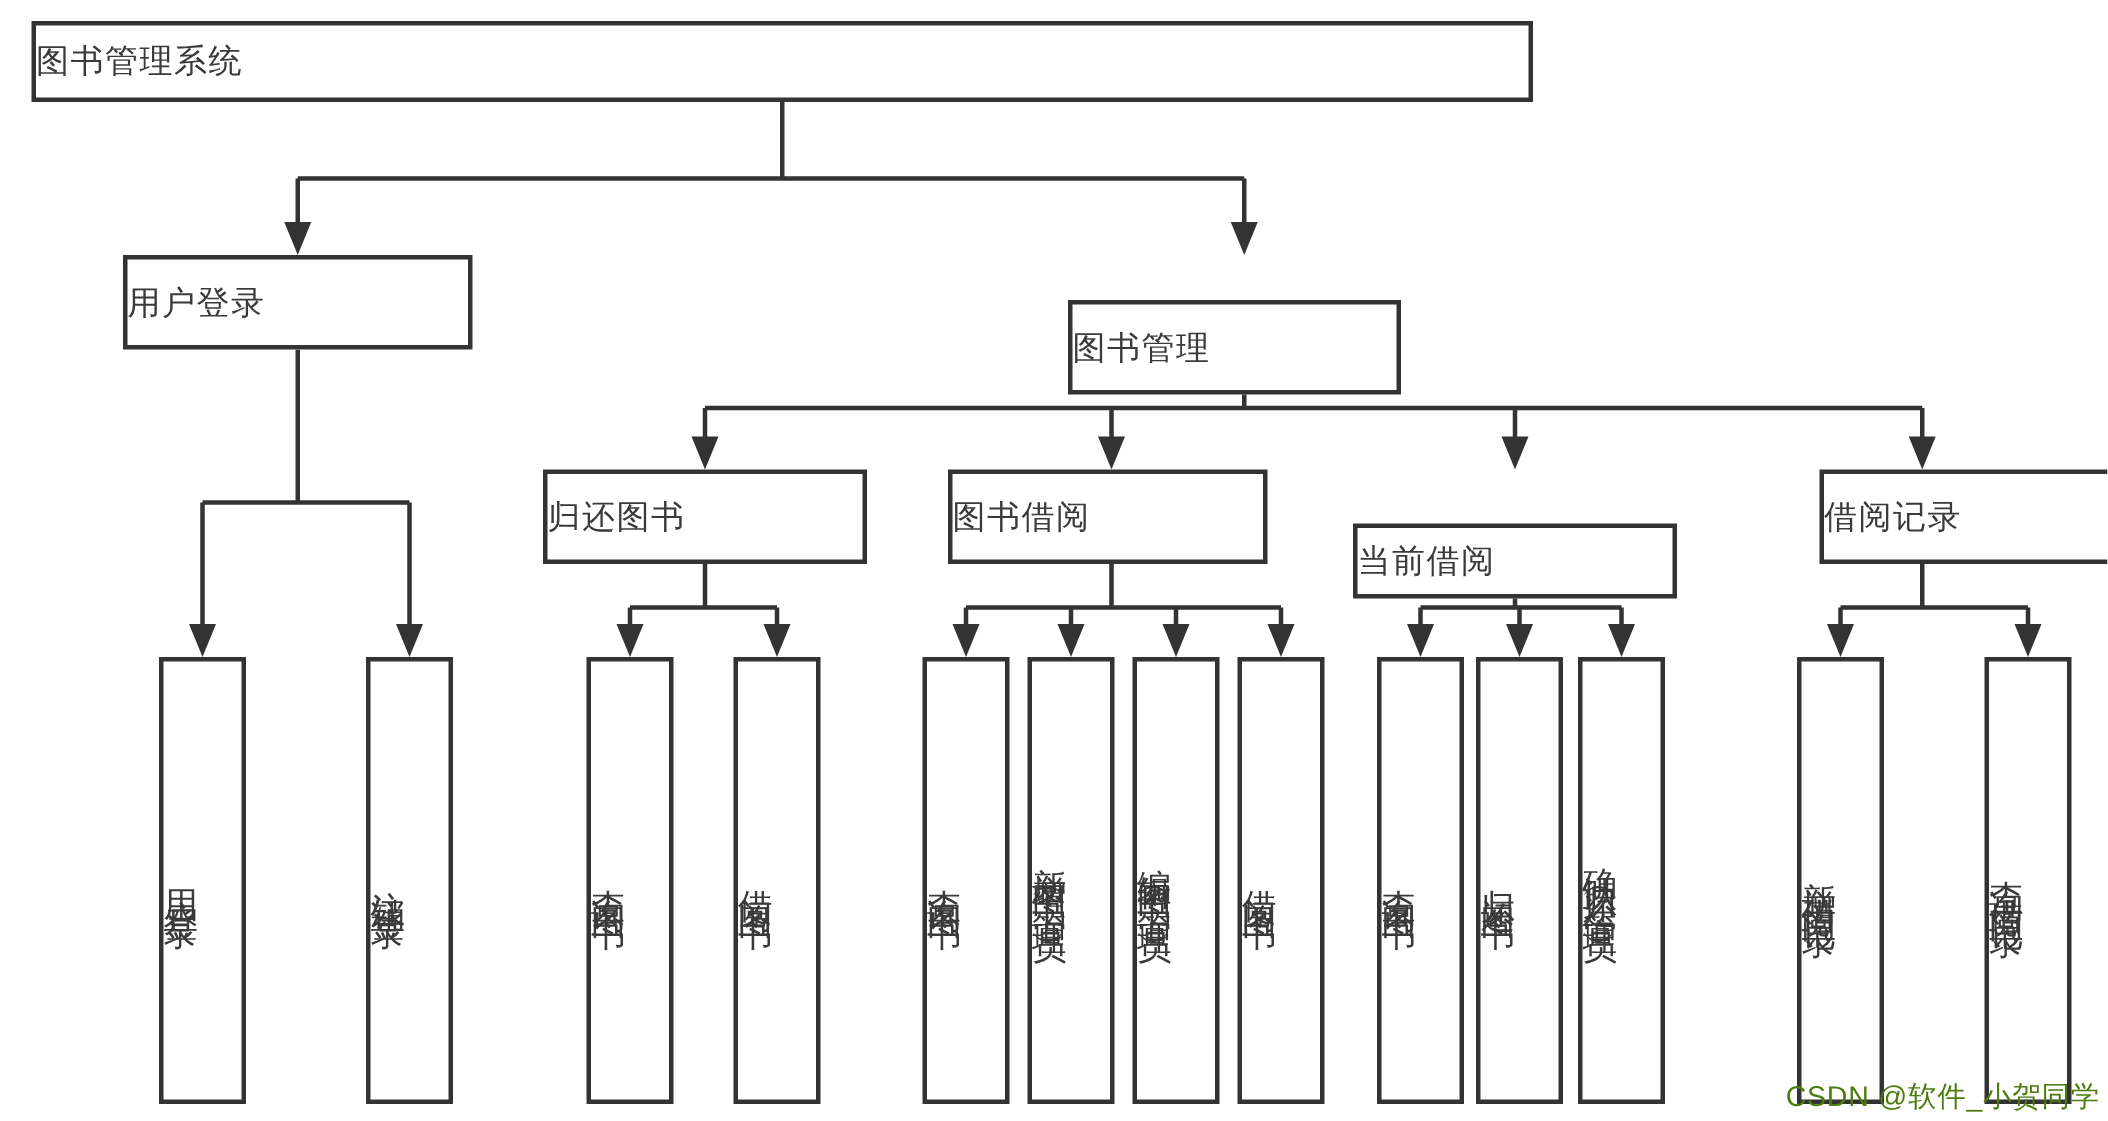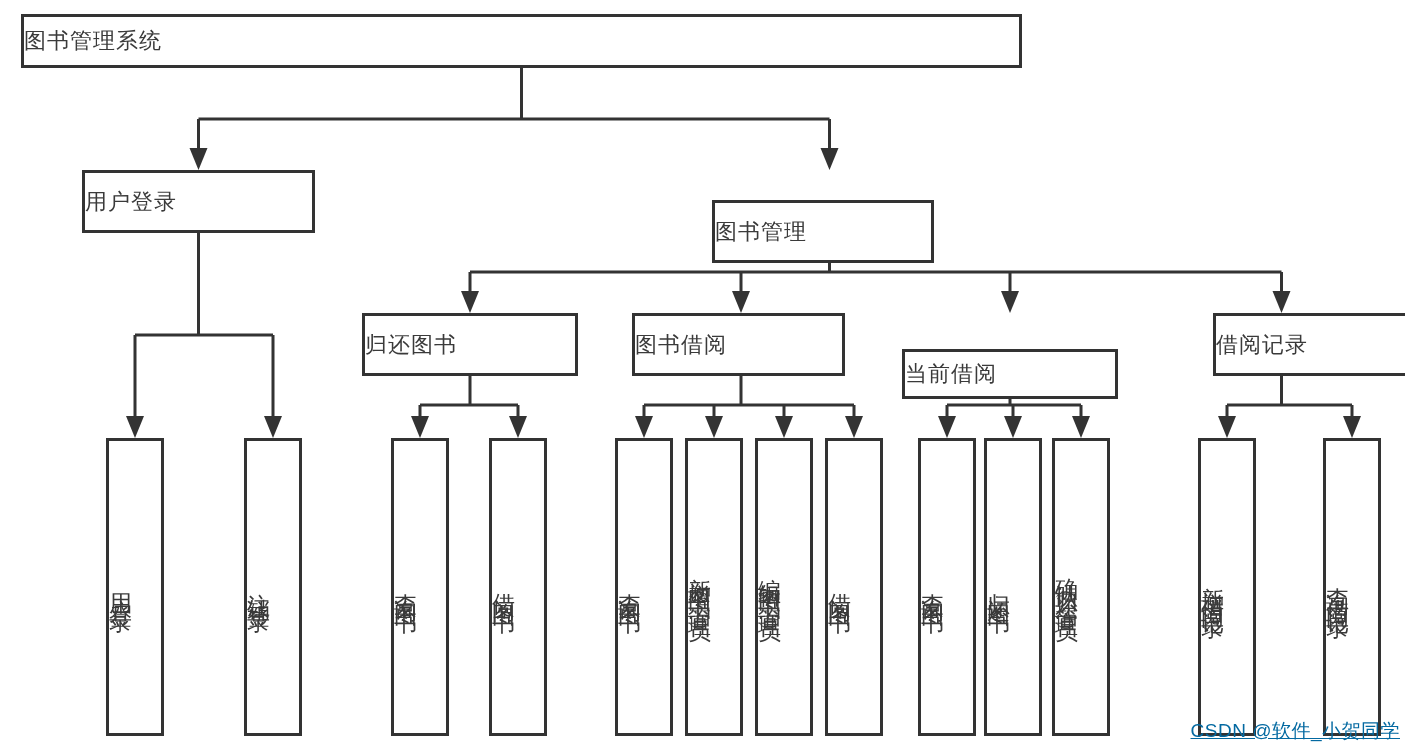--- a/index.html
+++ b/index.html
@@ -71,25 +71,24 @@
   .lf9  { left: 918px;  }
   .lf10 { left: 984px;  }
   .lf11 { left: 1052px; }
   .lf12 { left: 1198px; }
   .lf13 { left: 1323px; }
   .watermark {
     position: absolute;
     right: 5px;
     bottom: 3px;
     font-size: 19px;
-    color: #0369a1;
+    color: #4d7c0f;
     letter-spacing: 0.5px;
     z-index: 10;
     white-space: nowrap;
-    text-decoration: underline;
   }
 </style>
 </head>
 <body>
 
 <div class="canvas">
 
   <svg class="connectors" viewBox="0 0 1405 747" xmlns="http://www.w3.org/2000/svg">
     <g stroke="#333333" stroke-width="3" fill="none">
 

